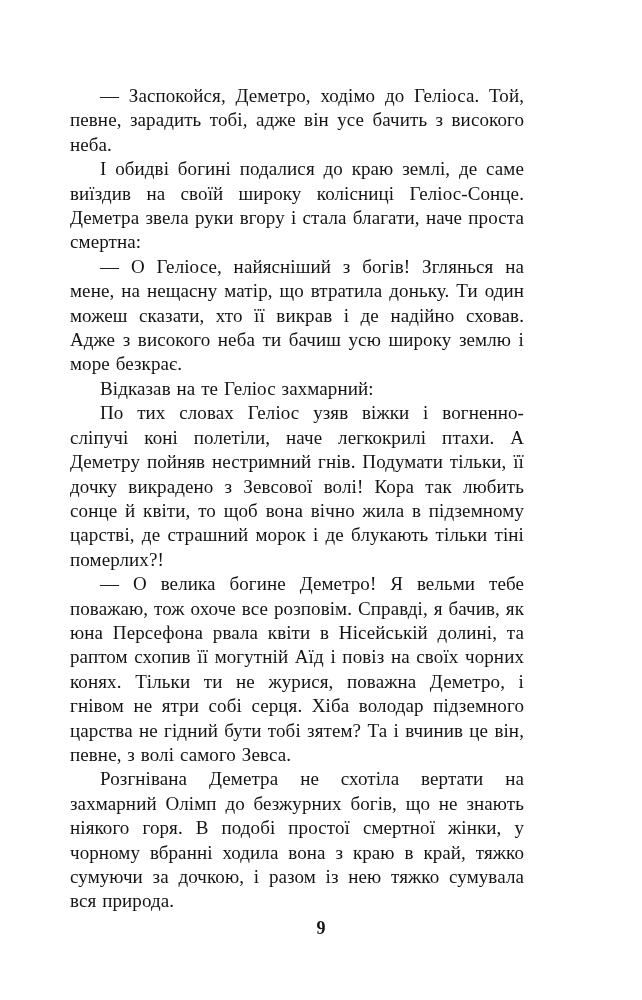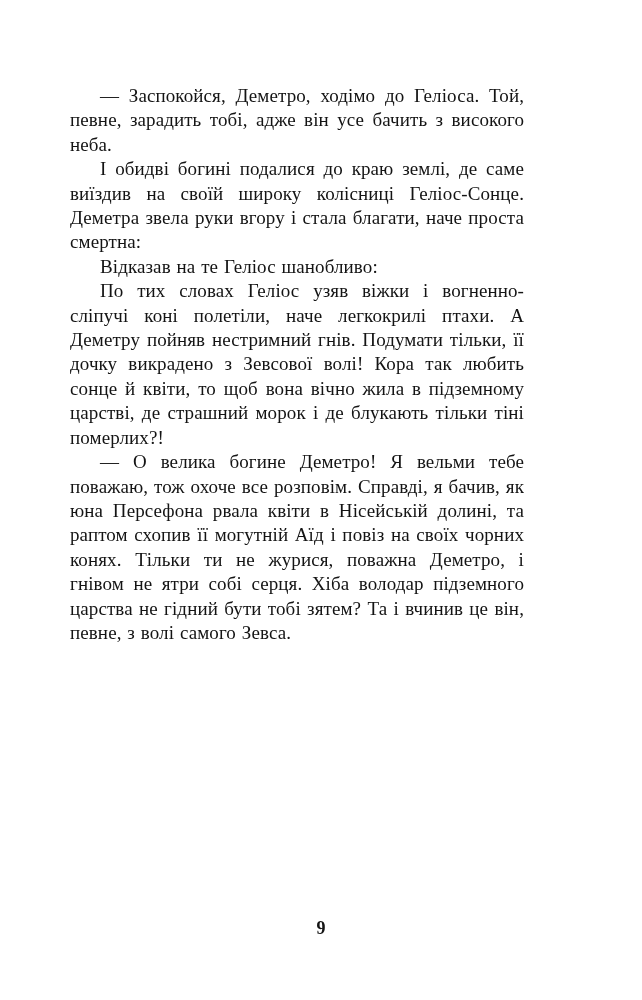--- a/index.html
+++ b/index.html
@@ -51,20 +51,22 @@
     font-family: "Liberation Serif", "DejaVu Serif", serif;
   }
 </style>
 </head>
 <body>
 
 <div class="book-page">
   <div class="text-block">
     <p>— Заспокойся, Деметро, ходімо до Геліоса. Той, певне, зарадить тобі, адже він усе бачить з високого неба.</p>
     <p>І обидві богині подалися до краю землі, де саме виїздив на своїй широку колісниці Геліос-Сонце. Деметра звела руки вгору і стала благати, наче проста смертна:</p>
-    <p>Відказав на те Геліос шанобливо:</p>
+    <p>— О Геліосе, найясніший з богів! Зглянься на мене, на нещасну матір, що втратила доньку. Ти один можеш сказати, хто її викрав і де надійно сховав. Адже з високого неба ти бачиш усю широку землю і море безкрає.</p>
+    <p>Відказав на те Геліос захмарний:</p>
     <p>По тих словах Геліос узяв віжки і вогненно-сліпучі коні полетіли, наче легкокрилі птахи. А Деметру пойняв нестримний гнів. Подумати тільки, її дочку викрадено з Зевсової волі! Кора так любить сонце й квіти, то щоб вона вічно жила в підземному царстві, де страшний морок і де блукають тільки тіні померлих?!</p>
     <p>— О велика богине Деметро! Я вельми тебе поважаю, тож охоче все розповім. Справді, я бачив, як юна Персефона рвала квіти в Нісейській долині, та раптом схопив її могутній Аїд і повіз на своїх чорних конях. Тільки ти не журися, поважна Деметро, і гнівом не ятри собі серця. Хіба володар підземного царства не гідний бути тобі зятем? Та і вчинив це він, певне, з волі самого Зевса.</p>
+    <p>Розгнівана Деметра не схотіла вертати на захмарний Олімп до безжурних богів, що не знають ніякого горя. В подобі простої смертної жінки, у чорному вбранні ходила вона з краю в край, тяжко сумуючи за дочкою, і разом із нею тяжко сумувала вся природа.</p>
   </div>
   <div class="page-footer">
     <span class="page-number">9</span>
   </div>
 </div>
 
 </body></html>

